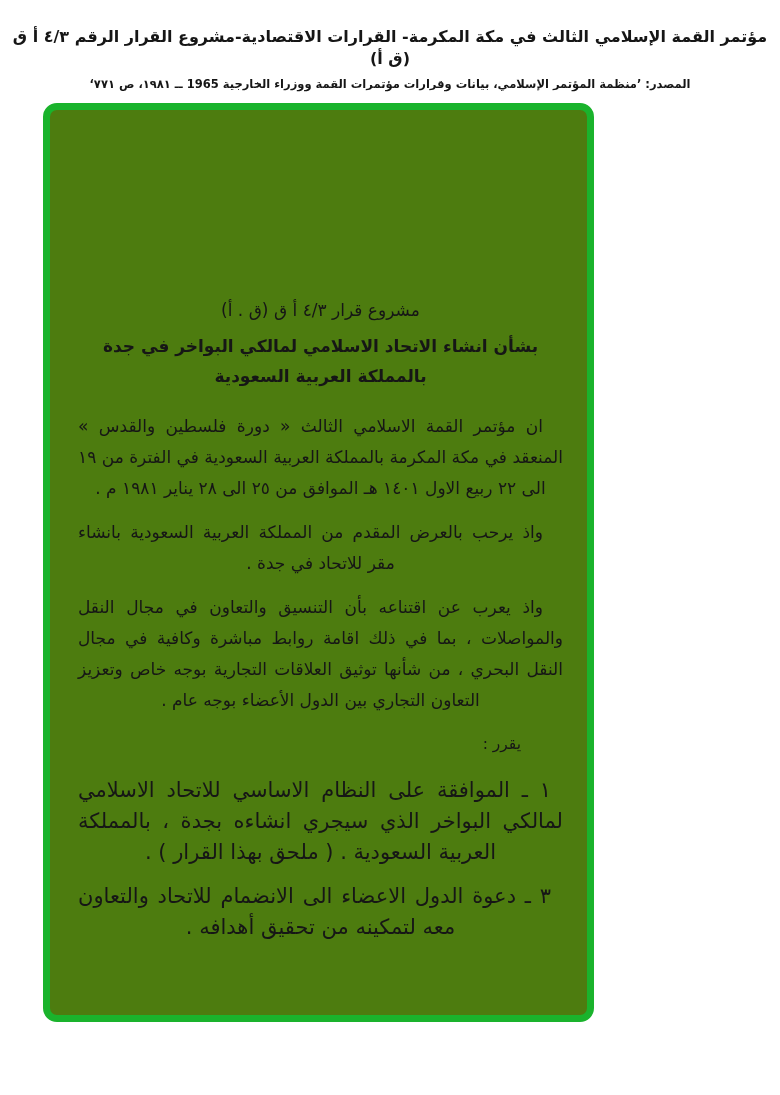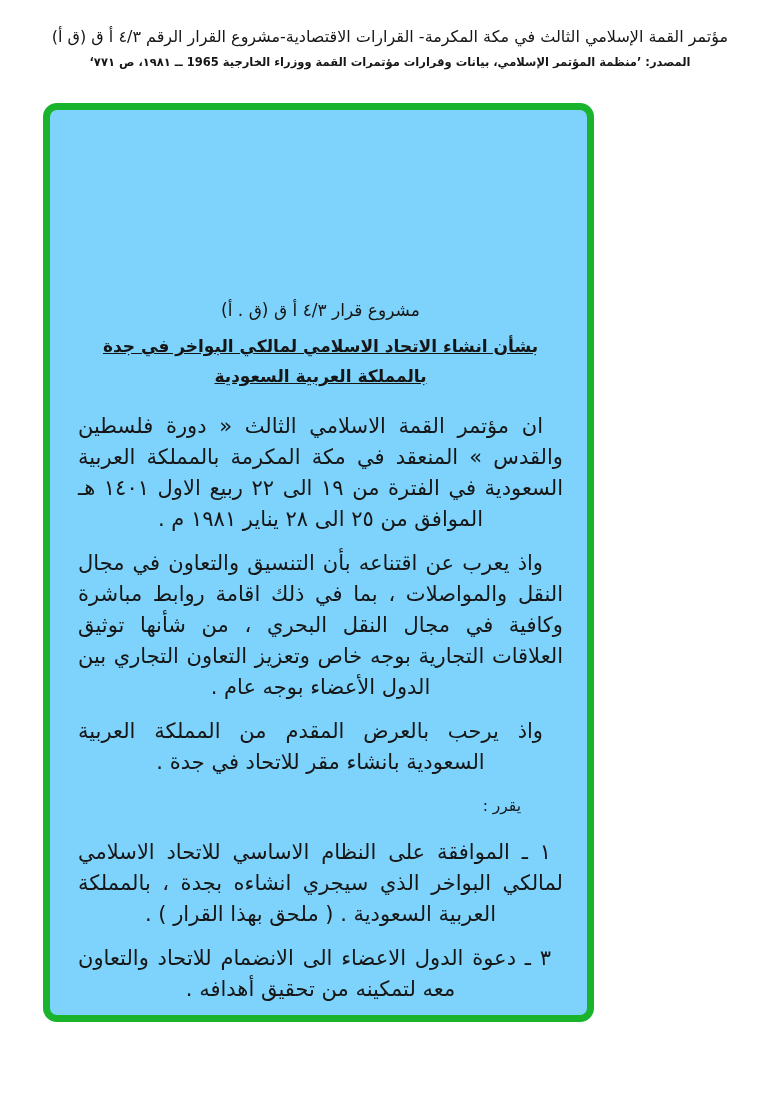--- a/index.html
+++ b/index.html
@@ -8,60 +8,59 @@
     background: #ffffff;
     font-family: "DejaVu Sans", sans-serif;
     color: #161616;
     direction: rtl;
     position: relative;
   }
   
   .top-header { padding-top: 26px; text-align: center; }
   .hdr1 {
     font-size: 16px;
-    font-weight: normal;
+    font-weight: bold;
     letter-spacing: 0px;
     line-height: 22px;
   }
   .hdr2 {
     margin-top: 6px;
     font-size: 11.5px;
     font-weight: bold;
     line-height: 16px;
   }
   
   .doc-frame {
     position: absolute;
     left: 43px; top: 103px;
     width: 551px; height: 919px;
     border: 7px solid #1ab32c;
     border-radius: 14px;
-    background: #7dd3fc;
+    background: #4d7c0f;
     overflow: hidden;
   }
   .doc-inner {
     padding: 186px 24px 0 28px;
     direction: rtl;
   }
   .doc-title {
     text-align: center;
     font-size: 17px;
     line-height: 28px;
   }
   .doc-subtitle {
     text-align: center;
     font-size: 17px;
     font-weight: bold;
     line-height: 30px;
     margin-top: 7px;
     margin-bottom: 20px;
-    text-decoration: underline;
   }
   .para {
-    font-size: 21px;
+    font-size: 17px;
     line-height: 31px;
     text-align: justify;
     text-align-last: center;
     text-indent: 20px;
     margin-bottom: 13px;
   }
   .decide-line {
     font-size: 15.5px;
     line-height: 31px;
     text-align: right;
@@ -85,22 +84,22 @@
   <div class="hdr2">المصدر: ’منظمة المؤتمر الإسلامي، بيانات وقرارات مؤتمرات القمة ووزراء الخارجية 1965 ــ ١٩٨١، ص ٧٧١‘</div>
 </header>
 
 <div class="doc-frame">
   <div class="doc-inner">
 
     <div class="doc-title">مشروع قرار ٤/٣ أ ق (ق . أ)</div>
     <div class="doc-subtitle">بشأن انشاء الاتحاد الاسلامي لمالكي البواخر في جدة بالمملكة العربية السعودية</div>
 
     <p class="para">ان مؤتمر القمة الاسلامي الثالث « دورة فلسطين والقدس » المنعقد في مكة المكرمة بالمملكة العربية السعودية في الفترة من ١٩ الى ٢٢ ربيع الاول ١٤٠١ هـ الموافق من ٢٥ الى ٢٨ يناير ١٩٨١ م .</p>
+    <p class="para">واذ يرحب بالعرض المقدم من المملكة العربية السعودية بانشاء مقر للاتحاد في جدة .</p>
     <p class="para">واذ يعرب عن اقتناعه بأن التنسيق والتعاون في مجال النقل والمواصلات ، بما في ذلك اقامة روابط مباشرة وكافية في مجال النقل البحري ، من شأنها توثيق العلاقات التجارية بوجه خاص وتعزيز التعاون التجاري بين الدول الأعضاء بوجه عام .</p>
-    <p class="para">واذ يرحب بالعرض المقدم من المملكة العربية السعودية بانشاء مقر للاتحاد في جدة .</p>
 
     <p class="decide-line">يقرر :</p>
 
     <p class="item">١ ـ الموافقة على النظام الاساسي للاتحاد الاسلامي لمالكي البواخر الذي سيجري انشاءه بجدة ، بالمملكة العربية السعودية . ( ملحق بهذا القرار ) .</p>
     <p class="item">٣ ـ دعوة الدول الاعضاء الى الانضمام للاتحاد والتعاون معه لتمكينه من تحقيق أهدافه .</p>
 
   </div>
 </div>
 
 </body></html>

